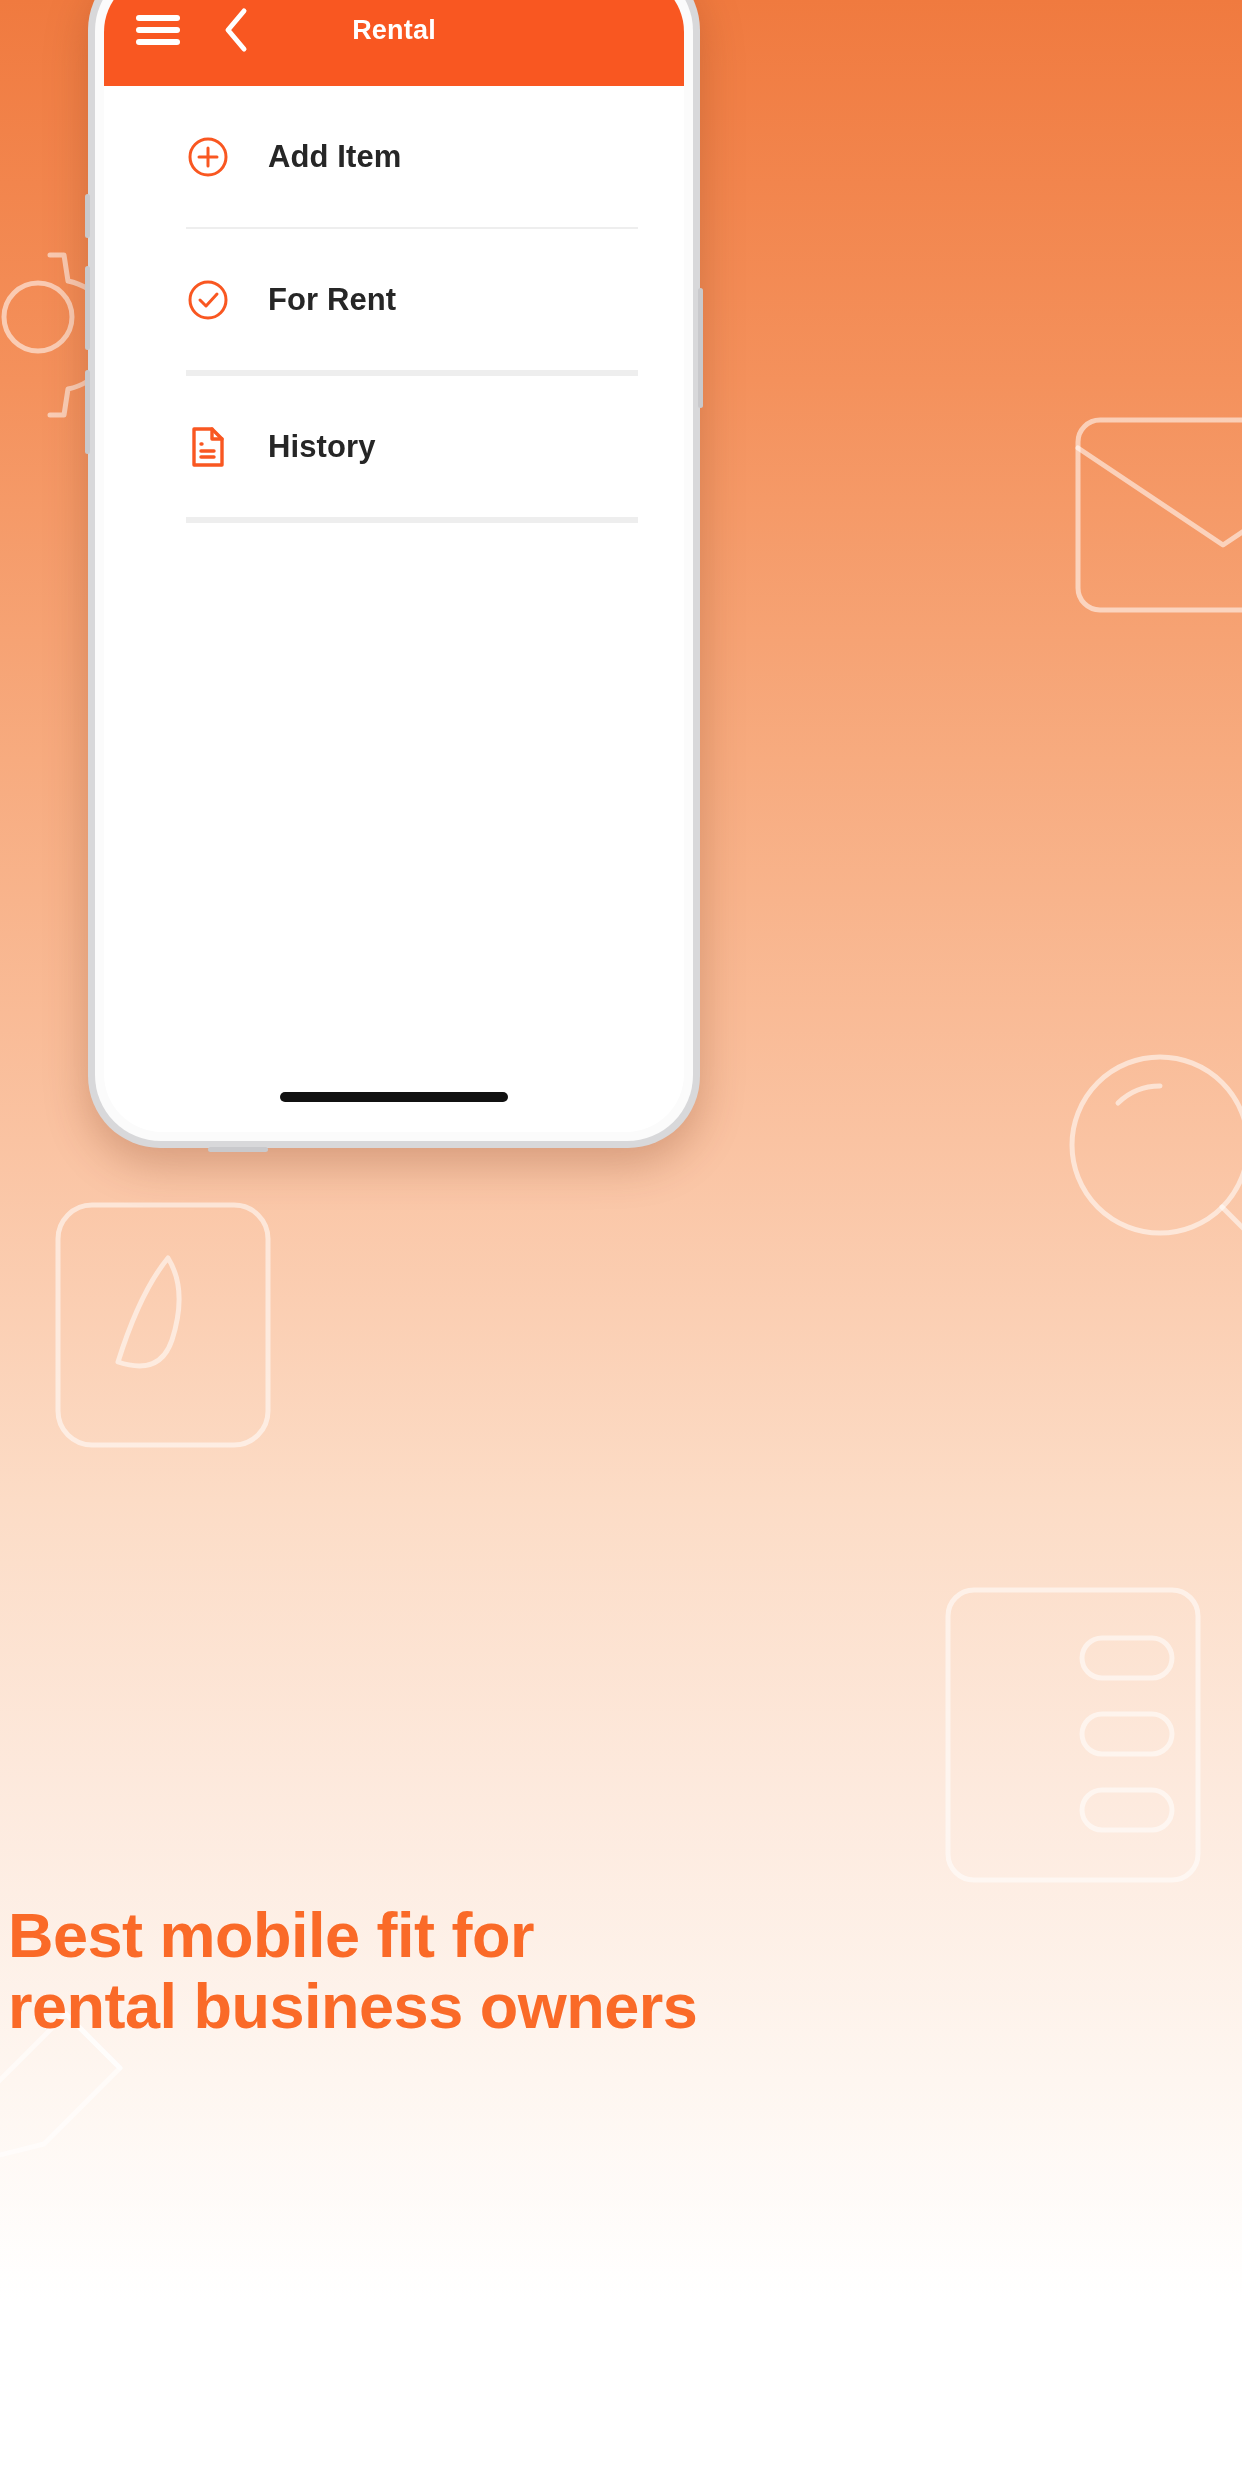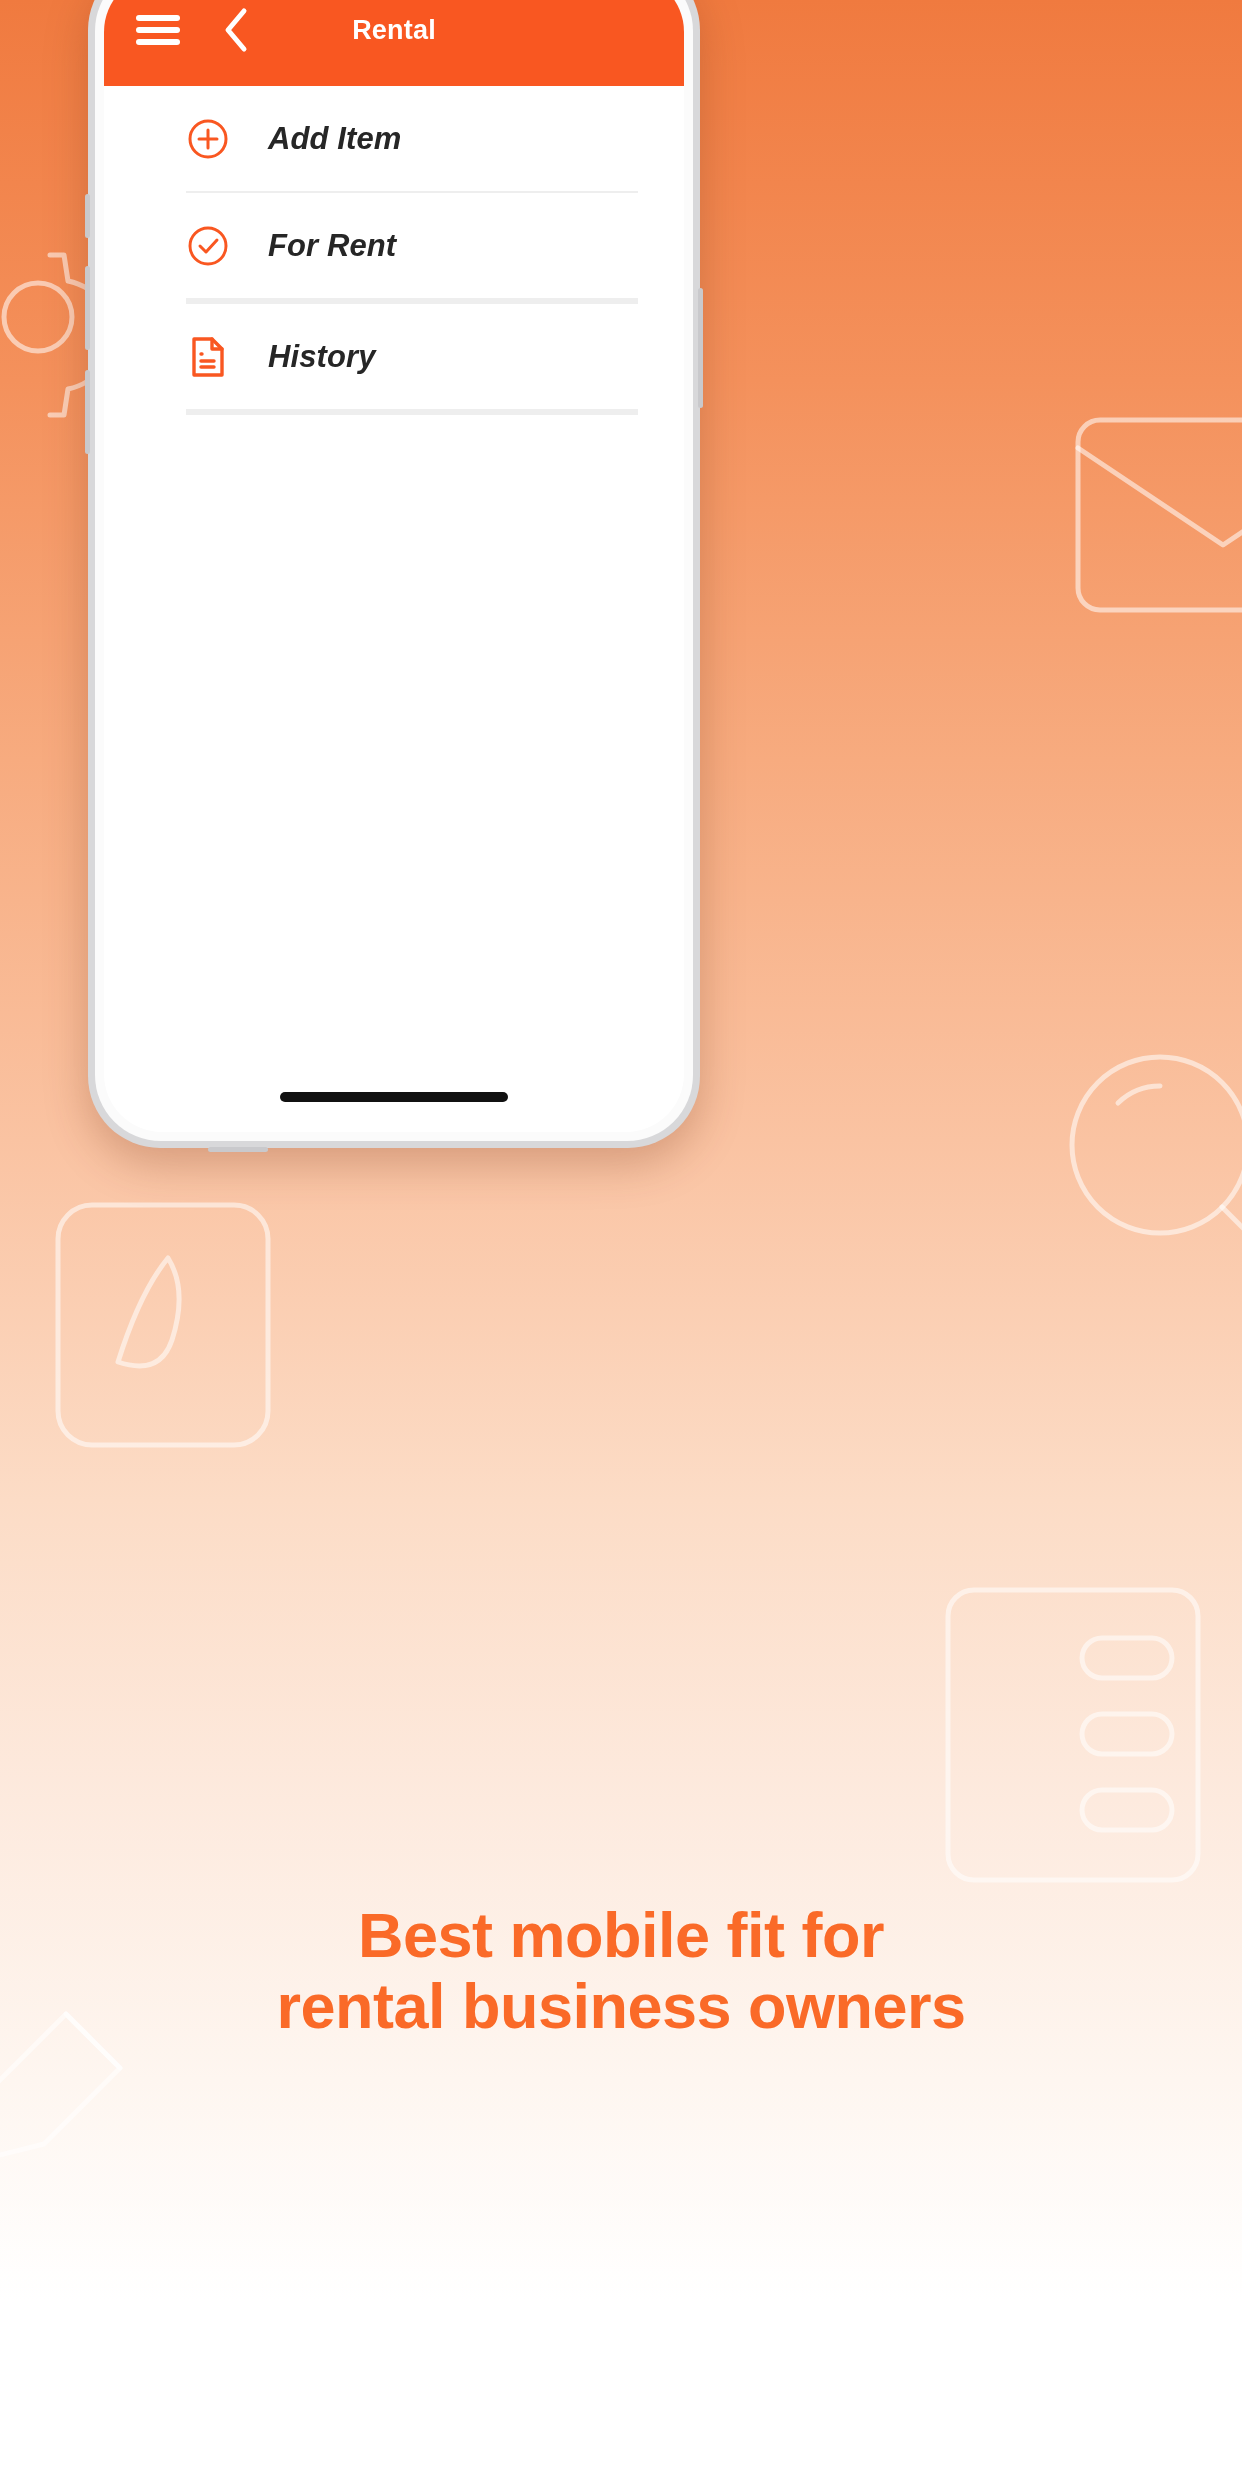--- a/index.html
+++ b/index.html
@@ -74,24 +74,23 @@
   #header-title {
     position:absolute; left:0; right:0; text-align:center;
     color:#ffffff; font-size:27px; font-weight:bold;
     letter-spacing:0.2px; pointer-events:none;
   }
 
   
   #menu-list { padding:0 0 0 0; background:#fff; }
   .menu-row {
     display:flex; align-items:center;
-    height:105px;
+    height:141px;
     padding-left:78px;
     cursor:pointer;
-    font-style:italic;
   }
   .menu-row .icon-wrap {
     width:52px; height:52px;
     display:flex; align-items:center; justify-content:center;
     flex:0 0 52px;
   }
   .menu-row .label {
     margin-left:34px;
     font-size:31px;
     font-weight:bold;
@@ -111,26 +110,26 @@
     bottom:30px; left:50%; transform:translateX(-50%);
     width:228px; height:10px;
     background:#111;
     border-radius:6px;
   }
 
   
   #tagline {
     position:absolute;
     left:0; right:0; top:1900px;
-    text-align:center;
     color:#fa6a28;
     font-size:63px;
     font-weight:bold;
     line-height:1.12;
     letter-spacing:-0.5px;
+    padding-left:8px;
   }
   #tagline .tl-line { display:block; }
 </style>
 </head>
 <body>
 
 <div id="bg">
   <svg id="bg-ornaments" viewBox="0 0 1242 2484" xmlns="http://www.w3.org/2000/svg">
     <g fill="none" stroke="#ffffff" stroke-opacity="0.55" stroke-width="5" stroke-linecap="round" stroke-linejoin="round">
 

